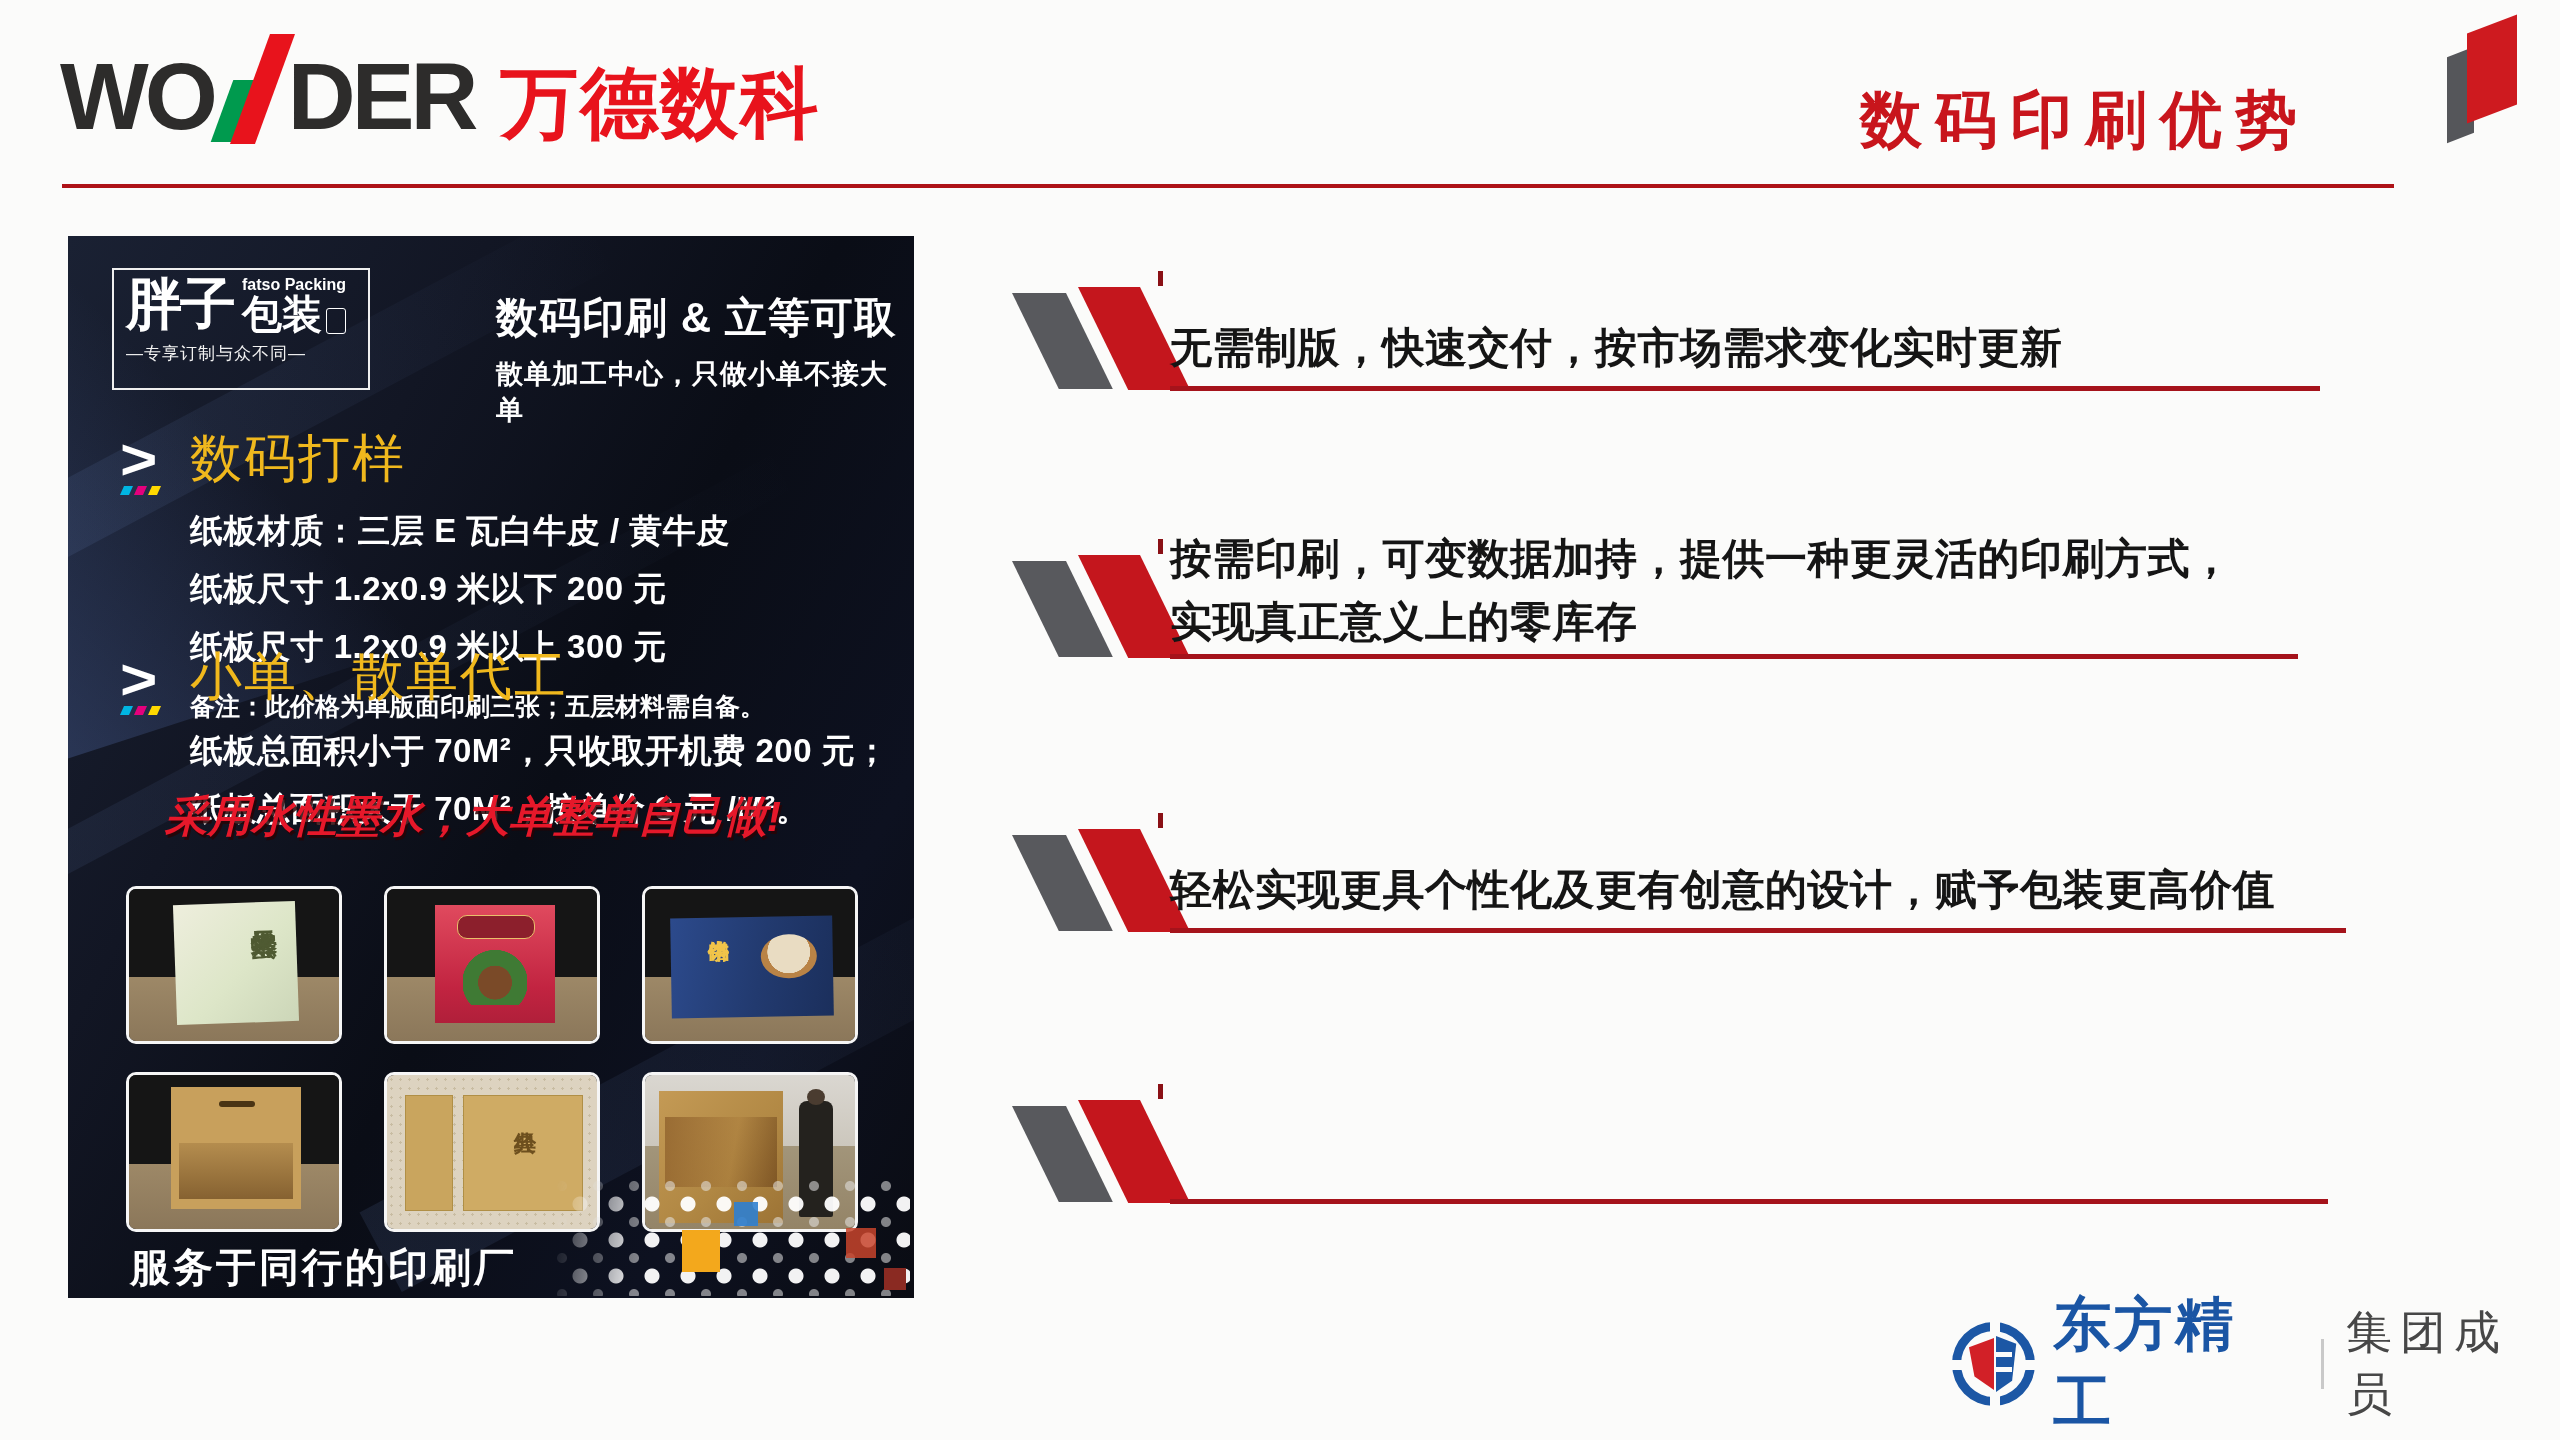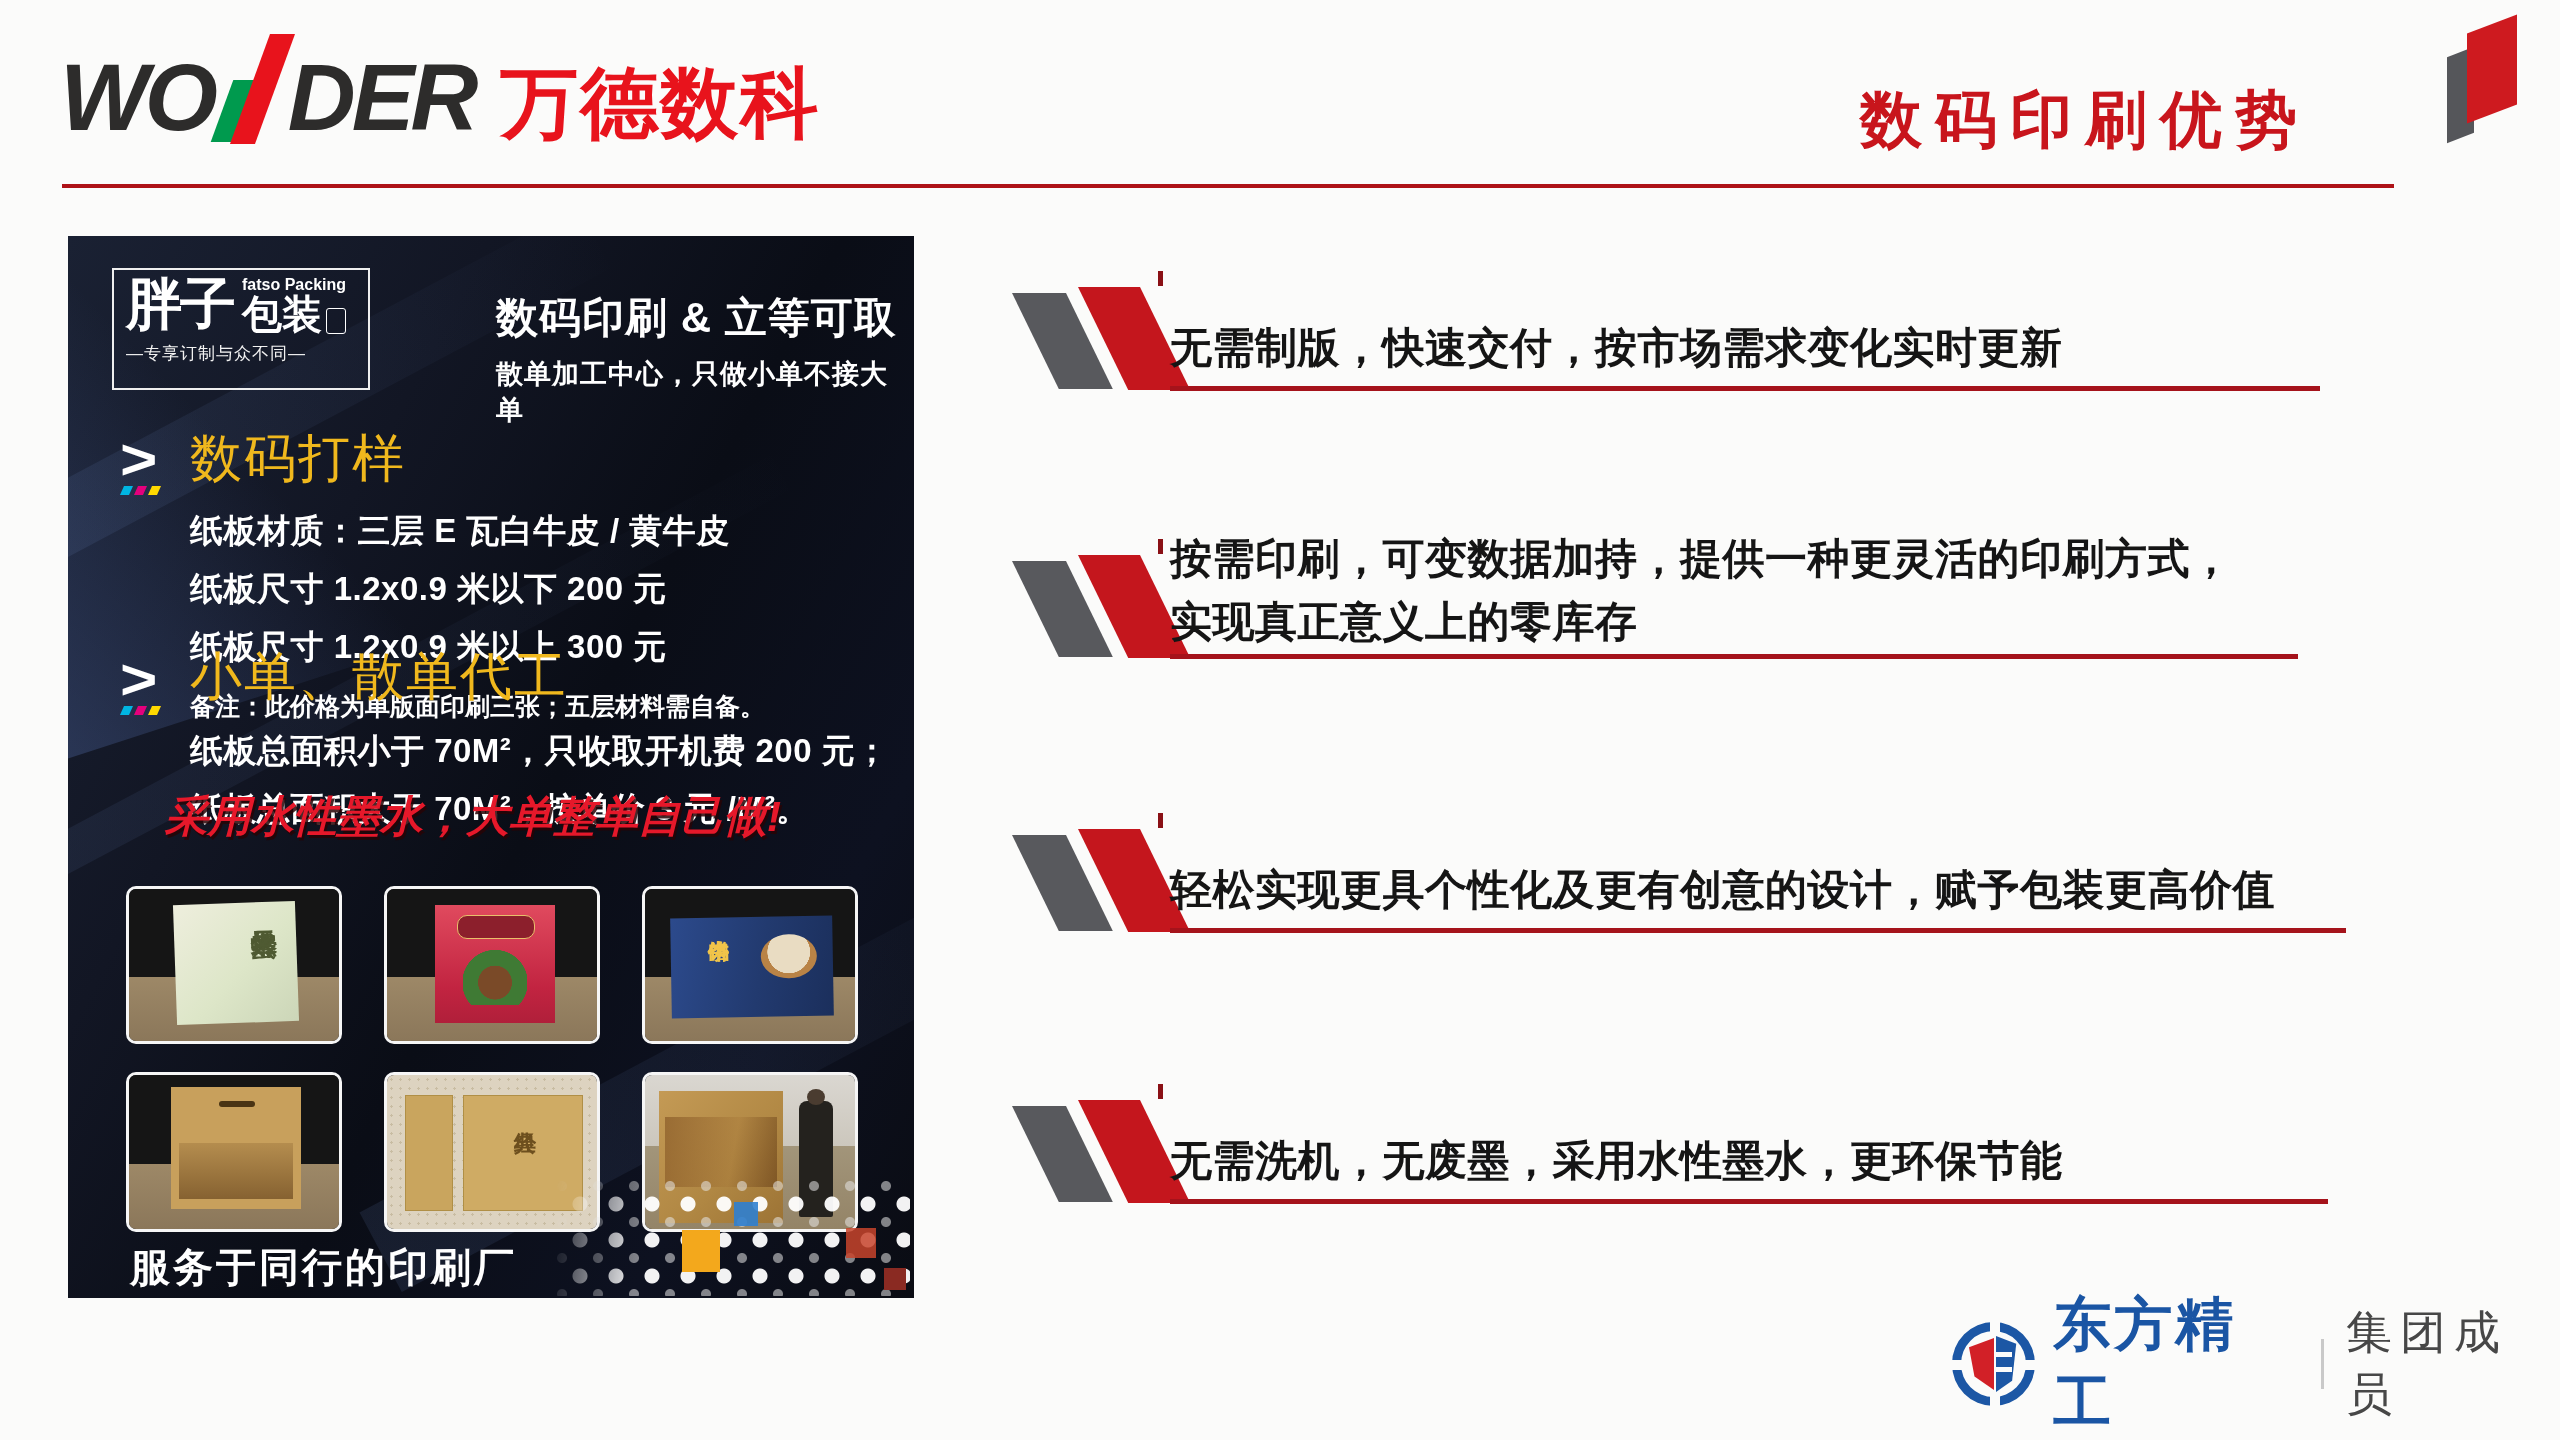--- a/index.html
+++ b/index.html
@@ -2,22 +2,22 @@
 <html><head>
 <meta charset="utf-8">
 <style>
   html,body{margin:0;padding:0;}
   body{width:2560px;height:1440px;background:#fbfbfa;overflow:hidden;
        font-family:"Liberation Sans", sans-serif;}
   .stage{position:relative;width:2560px;height:1440px;background:#fbfbfa;}
 
   
   .logo-row{position:absolute;left:60px;top:30px;height:116px;display:flex;align-items:flex-end;}
-  .logo-latin{font-style:italic;font-weight:900;font-size:94px;line-height:1;
-              color:#2d2c2b;letter-spacing:-4px;display:flex;align-items:center;}
+  .logo-latin{font-weight:900;font-size:94px;line-height:1;
+              color:#2d2c2b;letter-spacing:-4px;display:flex;align-items:flex-start;}
   .n-wrap{position:relative;display:inline-block;width:70px;height:96px;margin:0 2px;}
   .n-green{position:absolute;left:6px;top:30px;width:24px;height:62px;background:#009a4e;transform:skewX(-20deg);}
   .n-red{position:absolute;left:34px;top:-16px;width:25px;height:110px;background:#e8131c;transform:skewX(-20deg);}
   .logo-cn{font-weight:900;font-size:78px;line-height:1;color:#e8131c;margin-left:26px;margin-bottom:4px;letter-spacing:2px;}
   .page-title{position:absolute;right:250px;top:78px;font-size:62px;font-weight:900;
               color:#c8151c;letter-spacing:13px;}
   .header-rule{position:absolute;left:62px;top:184px;width:2332px;height:4px;background:#ae1217;}
   .corner-gray{position:absolute;left:2447px;top:52px;width:27px;height:86px;background:#55565a;transform:skewY(-21deg);}
   .corner-red{position:absolute;left:2467px;top:24px;width:50px;height:90px;background:#ce1a1f;transform:skewY(-21deg);}
 
@@ -297,21 +297,20 @@
     <div class="mark-gray"></div>
     <div class="mark-red"></div>
     <div class="text">轻松实现更具个性化及更有创意的设计，赋予包装更高价值</div>
     <div class="rule"></div>
   </div>
 
   <div class="bullet bt4">
     <span class="tick"></span>
     <div class="mark-gray"></div>
     <div class="mark-red"></div>
-    <div class="text">无需洗机，无废墨，采用水性墨水，更环保节能</div>
     <div class="rule"></div>
   </div>
 
   <div class="footer-brand">
     <div class="emblem">
       <div class="ring"></div>
       <span class="gap n"></span>
         <span class="gap s"></span>
         <span class="gap w"></span>
         <span class="gap e"></span>

